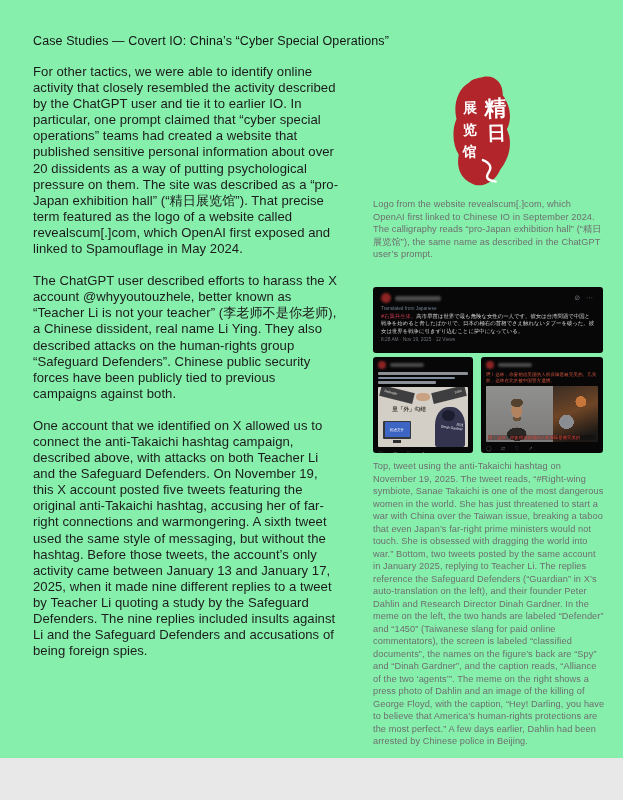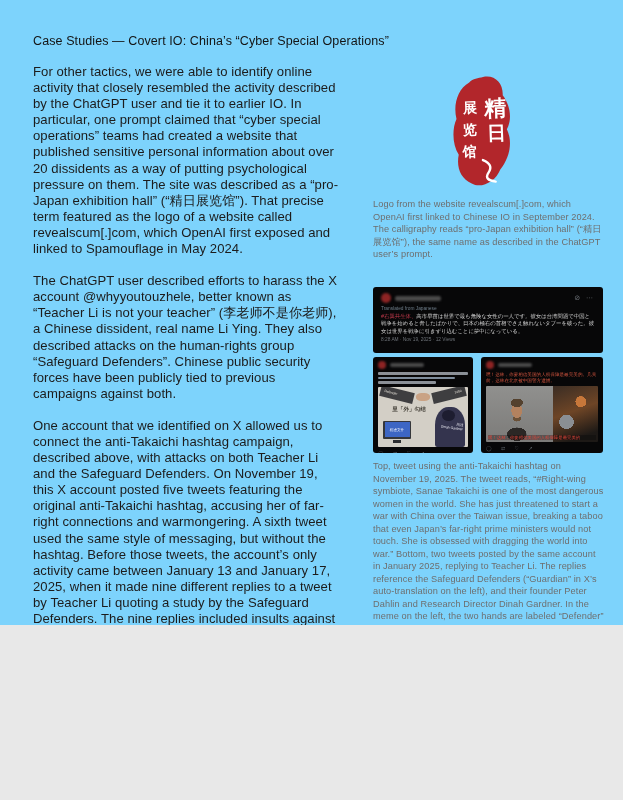--- a/index.html
+++ b/index.html
@@ -1,19 +1,19 @@
 <!DOCTYPE html>
 <html><head>
 <meta charset="utf-8">
 <style>
   * { margin:0; padding:0; box-sizing:border-box; }
   html,body { background:#e8e8e8; }
   .page {
-    position:relative; width:623px; height:625px; margin:0 auto;
-    background:#7dd3fc; overflow:hidden;
+    position:relative; width:623px; height:758px; margin:0 auto;
+    background:#86efac; overflow:hidden;
     font-family:"Liberation Sans","DejaVu Sans",sans-serif;
     color:#1c1c1c;
   }
   .running-header {
     position:absolute; left:33px; top:34px;
     font-size:12.5px; letter-spacing:.1px; color:#141414;
   }
   .body-col {
     position:absolute; left:33px; top:64px; width:324px;
     font-size:13.1px; line-height:16.1px; color:#1c1c1c;

